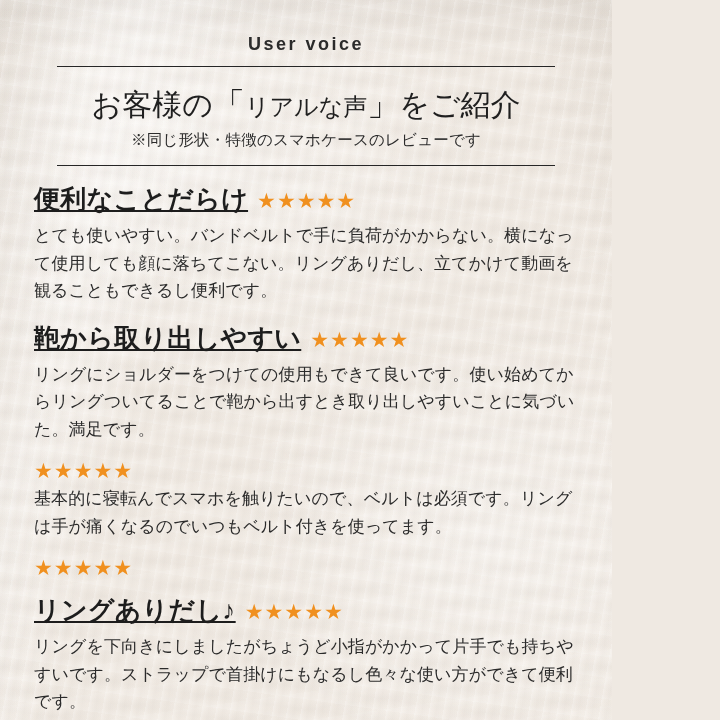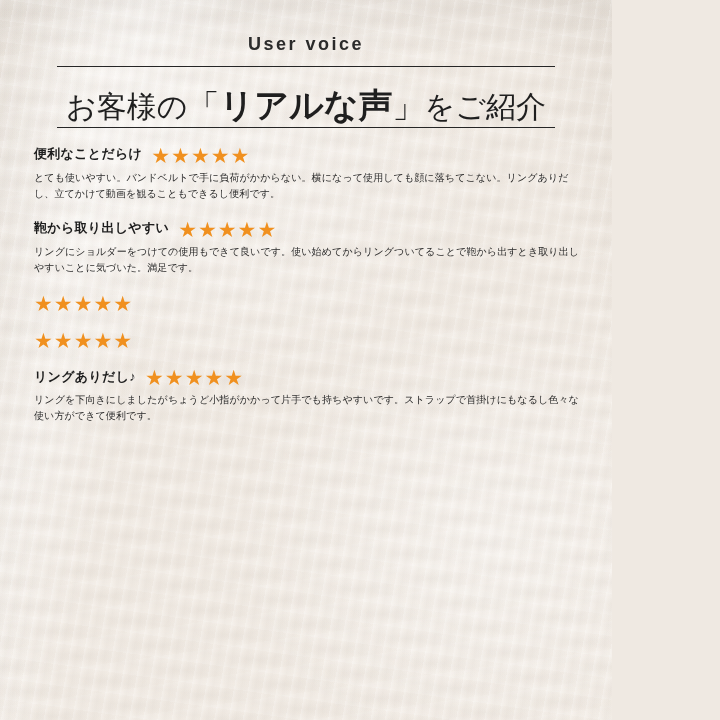--- a/index.html
+++ b/index.html
@@ -60,22 +60,22 @@
   }
   .headline {
     margin: 17px 0 0 0;
     font-size: 30px;
     line-height: 1.25;
     color: #1f1f1f;
     font-weight: 400;
     white-space: nowrap;
   }
   .headline .emph {
-    font-weight: 700;
-    font-size: 34px;
+    font-weight: 400;
+    font-size: 24px;
     text-align: right;
   }
   .headline .bracket {
     font-weight: 400;
     font-size: 32px;
   }
   .subline {
     margin: 6px 0 14px 0;
     font-size: 15.5px;
     color: #2c2c2c;
@@ -88,53 +88,55 @@
     margin-bottom: 16px;
   }
   .review-head {
     display: flex;
     align-items: center;
     gap: 9px;
     margin-left: 4px;
     margin-bottom: 5px;
   }
   .review-title {
-    font-size: 13px;
+    font-size: 26px;
     font-weight: 700;
     color: #1d1d1d;
     letter-spacing: 0.3px;
+    text-decoration: underline;
   }
   .stars {
     font-size: 21px;
     letter-spacing: 1px;
     line-height: 1;
     color: #f0901f;
     position: relative;
     top: 1px;
   }
   .review-body {
-    font-size: 10px;
+    font-size: 17px;
     line-height: 1.62;
     color: #2b2b2b;
     margin-left: 4px;
     letter-spacing: 0.1px;
   }
 </style>
 </head>
 <body>
 
 <div class="page">
   <div class="texture"></div>
 
   <div class="content">
 
     <div class="header">
       <div class="eyebrow">User voice</div>
       <hr class="rule">
       <h1 class="headline"><span>お客様の</span><span class="bracket">「</span><span class="emph">リアルな声</span><span class="bracket">」</span><span>をご紹介</span></h1>
+      <div class="subline">※同じ形状・特徴のスマホケースのレビューです</div>
       <hr class="rule">
     </div>
 
     <div class="reviews">
 
       <div class="review">
         <div class="review-head">
           <span class="review-title">便利なことだらけ</span>
           <span class="stars">★★★★★</span>
         </div>
@@ -146,20 +148,21 @@
           <span class="review-title">鞄から取り出しやすい</span>
           <span class="stars">★★★★★</span>
         </div>
         <div class="review-body">リングにショルダーをつけての使用もできて良いです。使い始めてからリングついてることで鞄から出すとき取り出しやすいことに気づいた。満足です。</div>
       </div>
 
       <div class="review">
         <div class="review-head">
           <span class="stars">★★★★★</span>
         </div>
+        <div class="review-body">基本的に寝転んでスマホを触りたいので、ベルトは必須です。リングは手が痛くなるのでいつもベルト付きを使ってます。</div>
       </div>
 
       <div class="review">
         <div class="review-head">
           <span class="stars">★★★★★</span>
         </div>
       </div>
 
       <div class="review">
         <div class="review-head">

